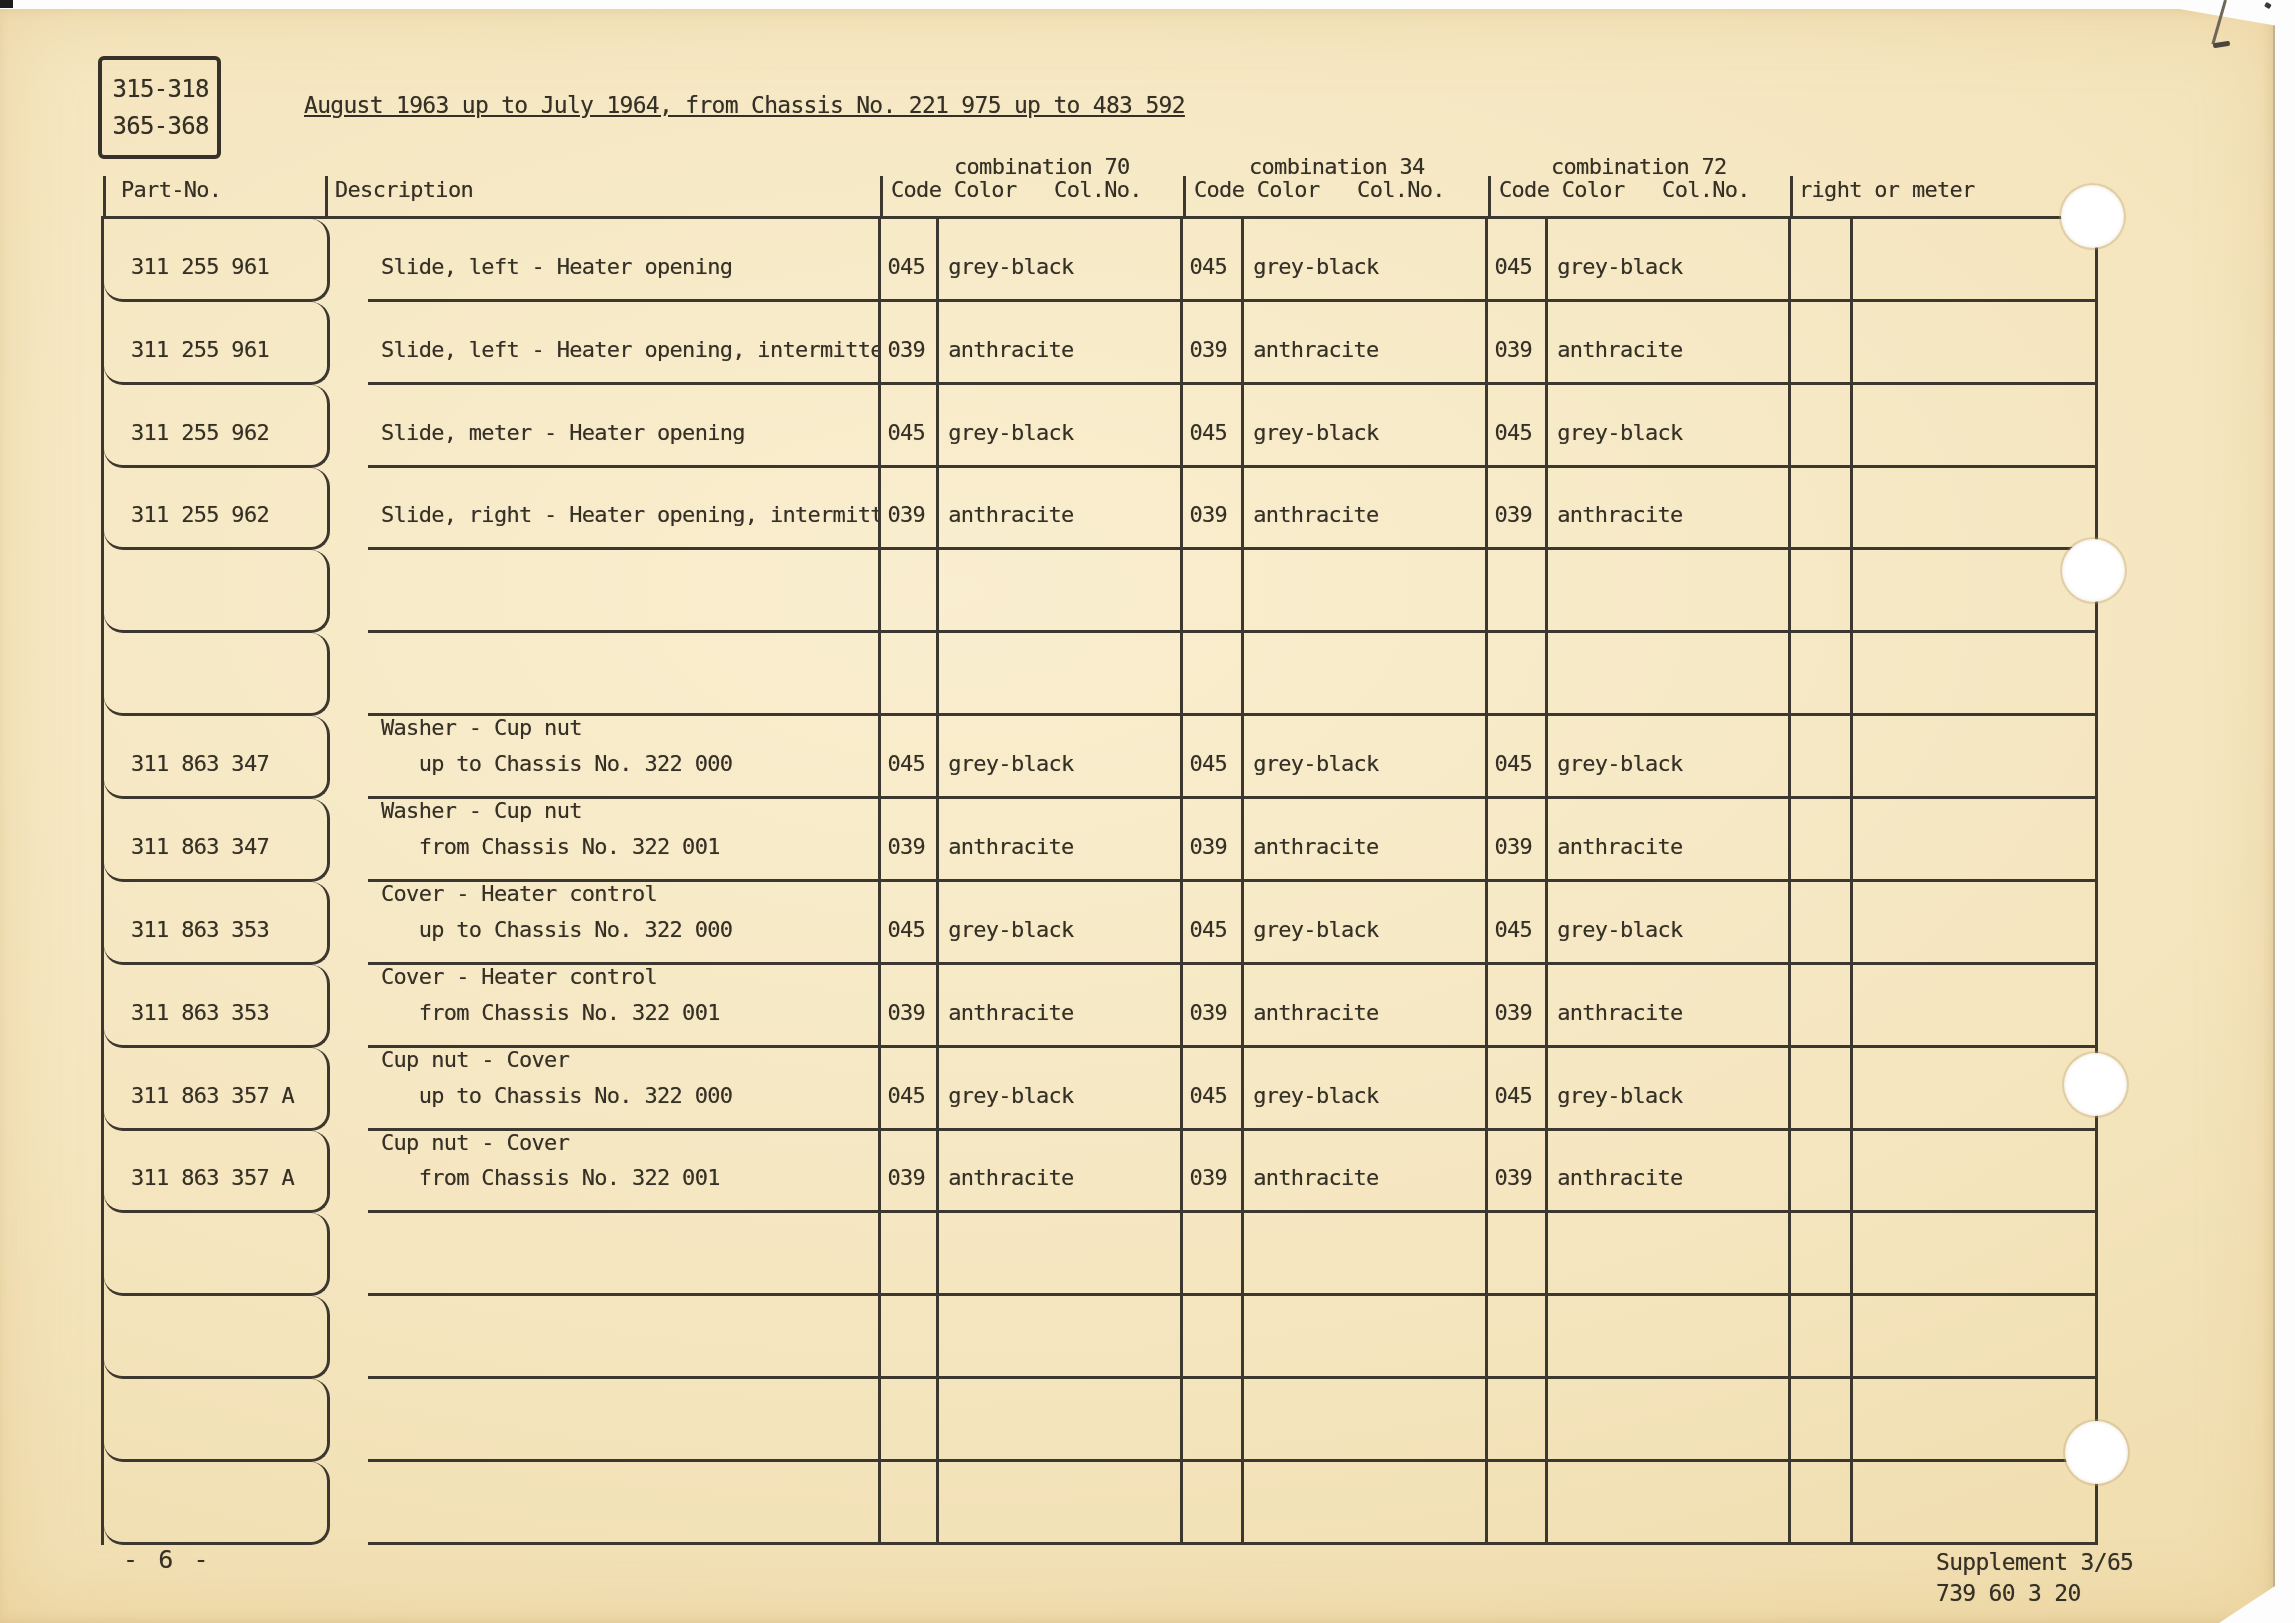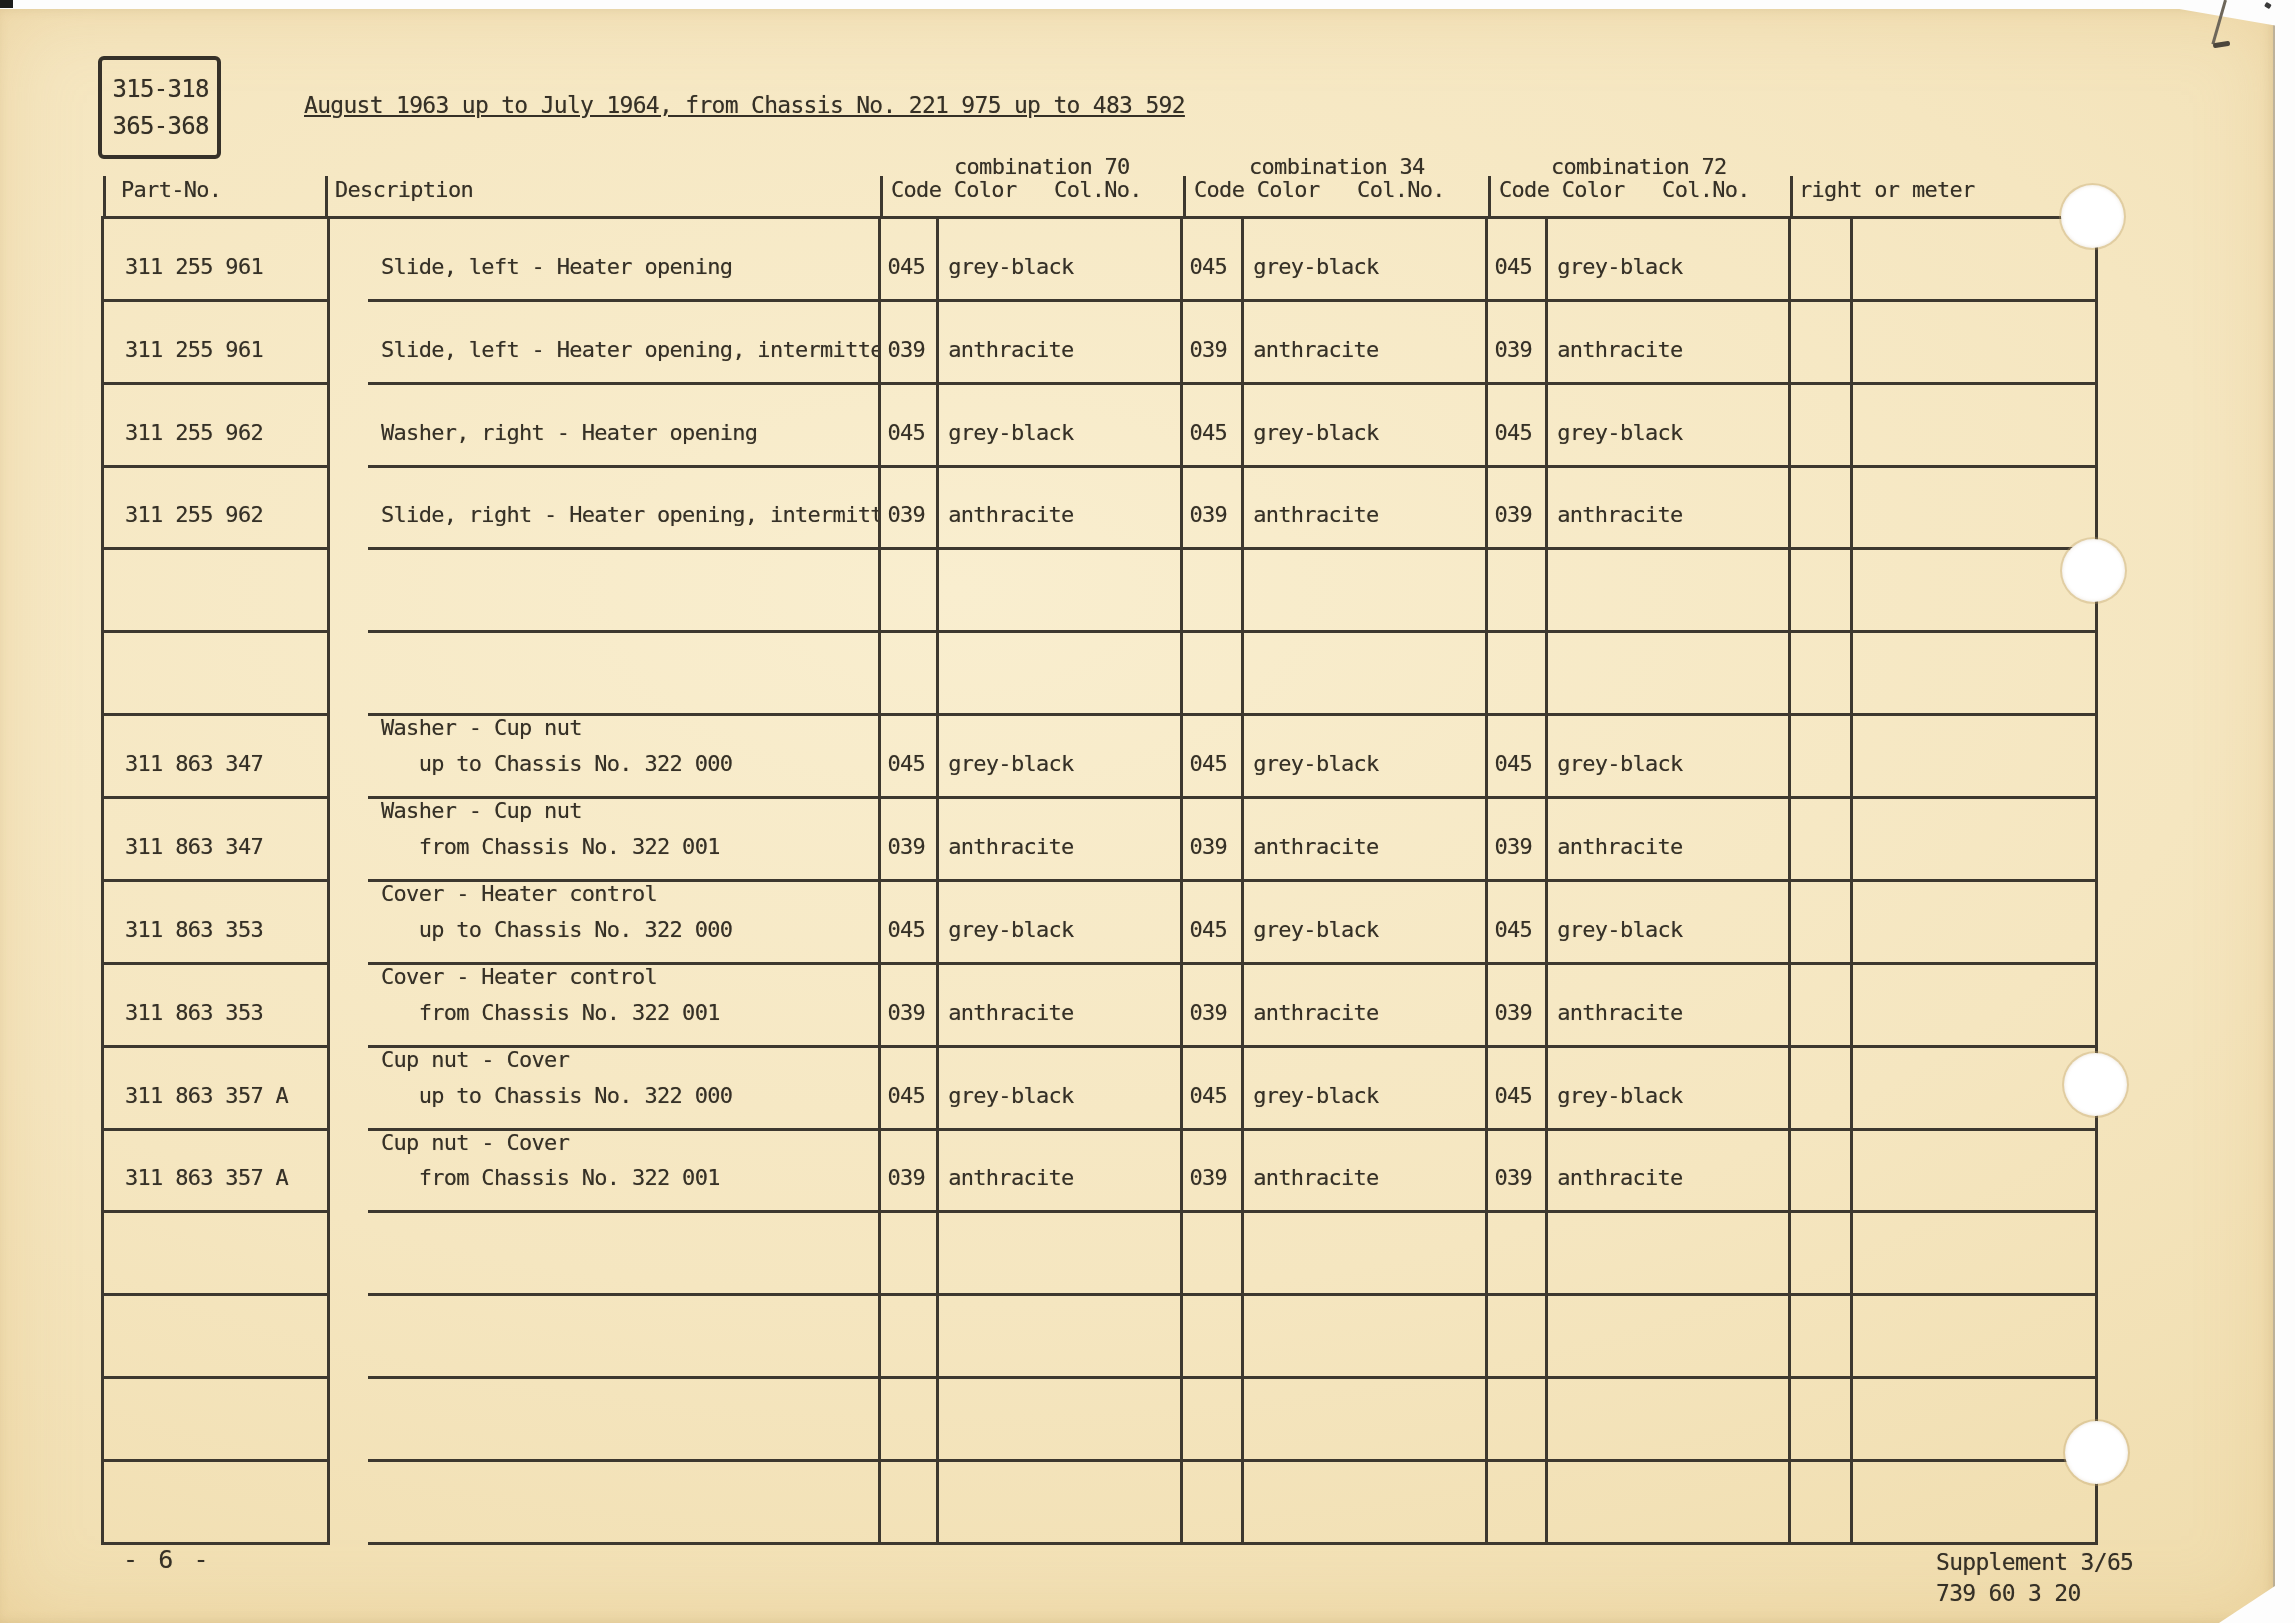--- a/index.html
+++ b/index.html
@@ -42,21 +42,21 @@
     border-top:3.9px solid #3d382f;border-left:3.3px solid #3d382f;
   }
   .cell{
     border-right:3.3px solid #3d382f;border-bottom:3.3px solid #3d382f;
     box-sizing:border-box;overflow:hidden;
     display:flex;flex-direction:column;justify-content:flex-end;
     padding:0 3.9px 14.4px 3.9px;
   }
   .cell div{white-space:pre;letter-spacing:-0.7px;font-size:22px;line-height:1.62;
             text-shadow:0 0 0.7px rgba(53,48,38,.45);}
-  .c-part{padding-left:21px;}
+  .c-part{padding-left:27px;border-radius:19px;}
   .c-desc{padding-left:13px;margin-left:38px;}
   .c-code{padding-left:6.5px;}
   .c-color{padding-left:9.2px;}
   
   #pageNum{position:absolute;left:123px;top:1537px;font-size:25px;letter-spacing:2.6px;}
   #suppBlock{position:absolute;left:1936px;top:1539px;}
   #suppBlock div{font-size:23px;letter-spacing:-0.7px;white-space:pre;line-height:1.35;
                  text-shadow:0 0 0.7px rgba(53,48,38,.5);}
   
   .hole{position:absolute;width:63px;height:63px;border-radius:50%;background:#ffffff;
@@ -161,21 +161,21 @@
         <div class="cell c-color">
           <div>anthracite</div>
         </div>
         <div class="cell c-code"></div>
         <div class="cell c-color"></div>
         <div class="cell c-part">
           <div>311 255 962</div>
         </div>
         <div class="cell c-desc">
           <div></div>
-          <div>Washer, right - Heater opening</div>
+          <div>Slide, meter - Heater opening</div>
         </div>
         <div class="cell c-code">
           <div>045</div>
         </div>
         <div class="cell c-color">
           <div>grey-black</div>
         </div>
         <div class="cell c-code">
           <div>045</div>
         </div>

